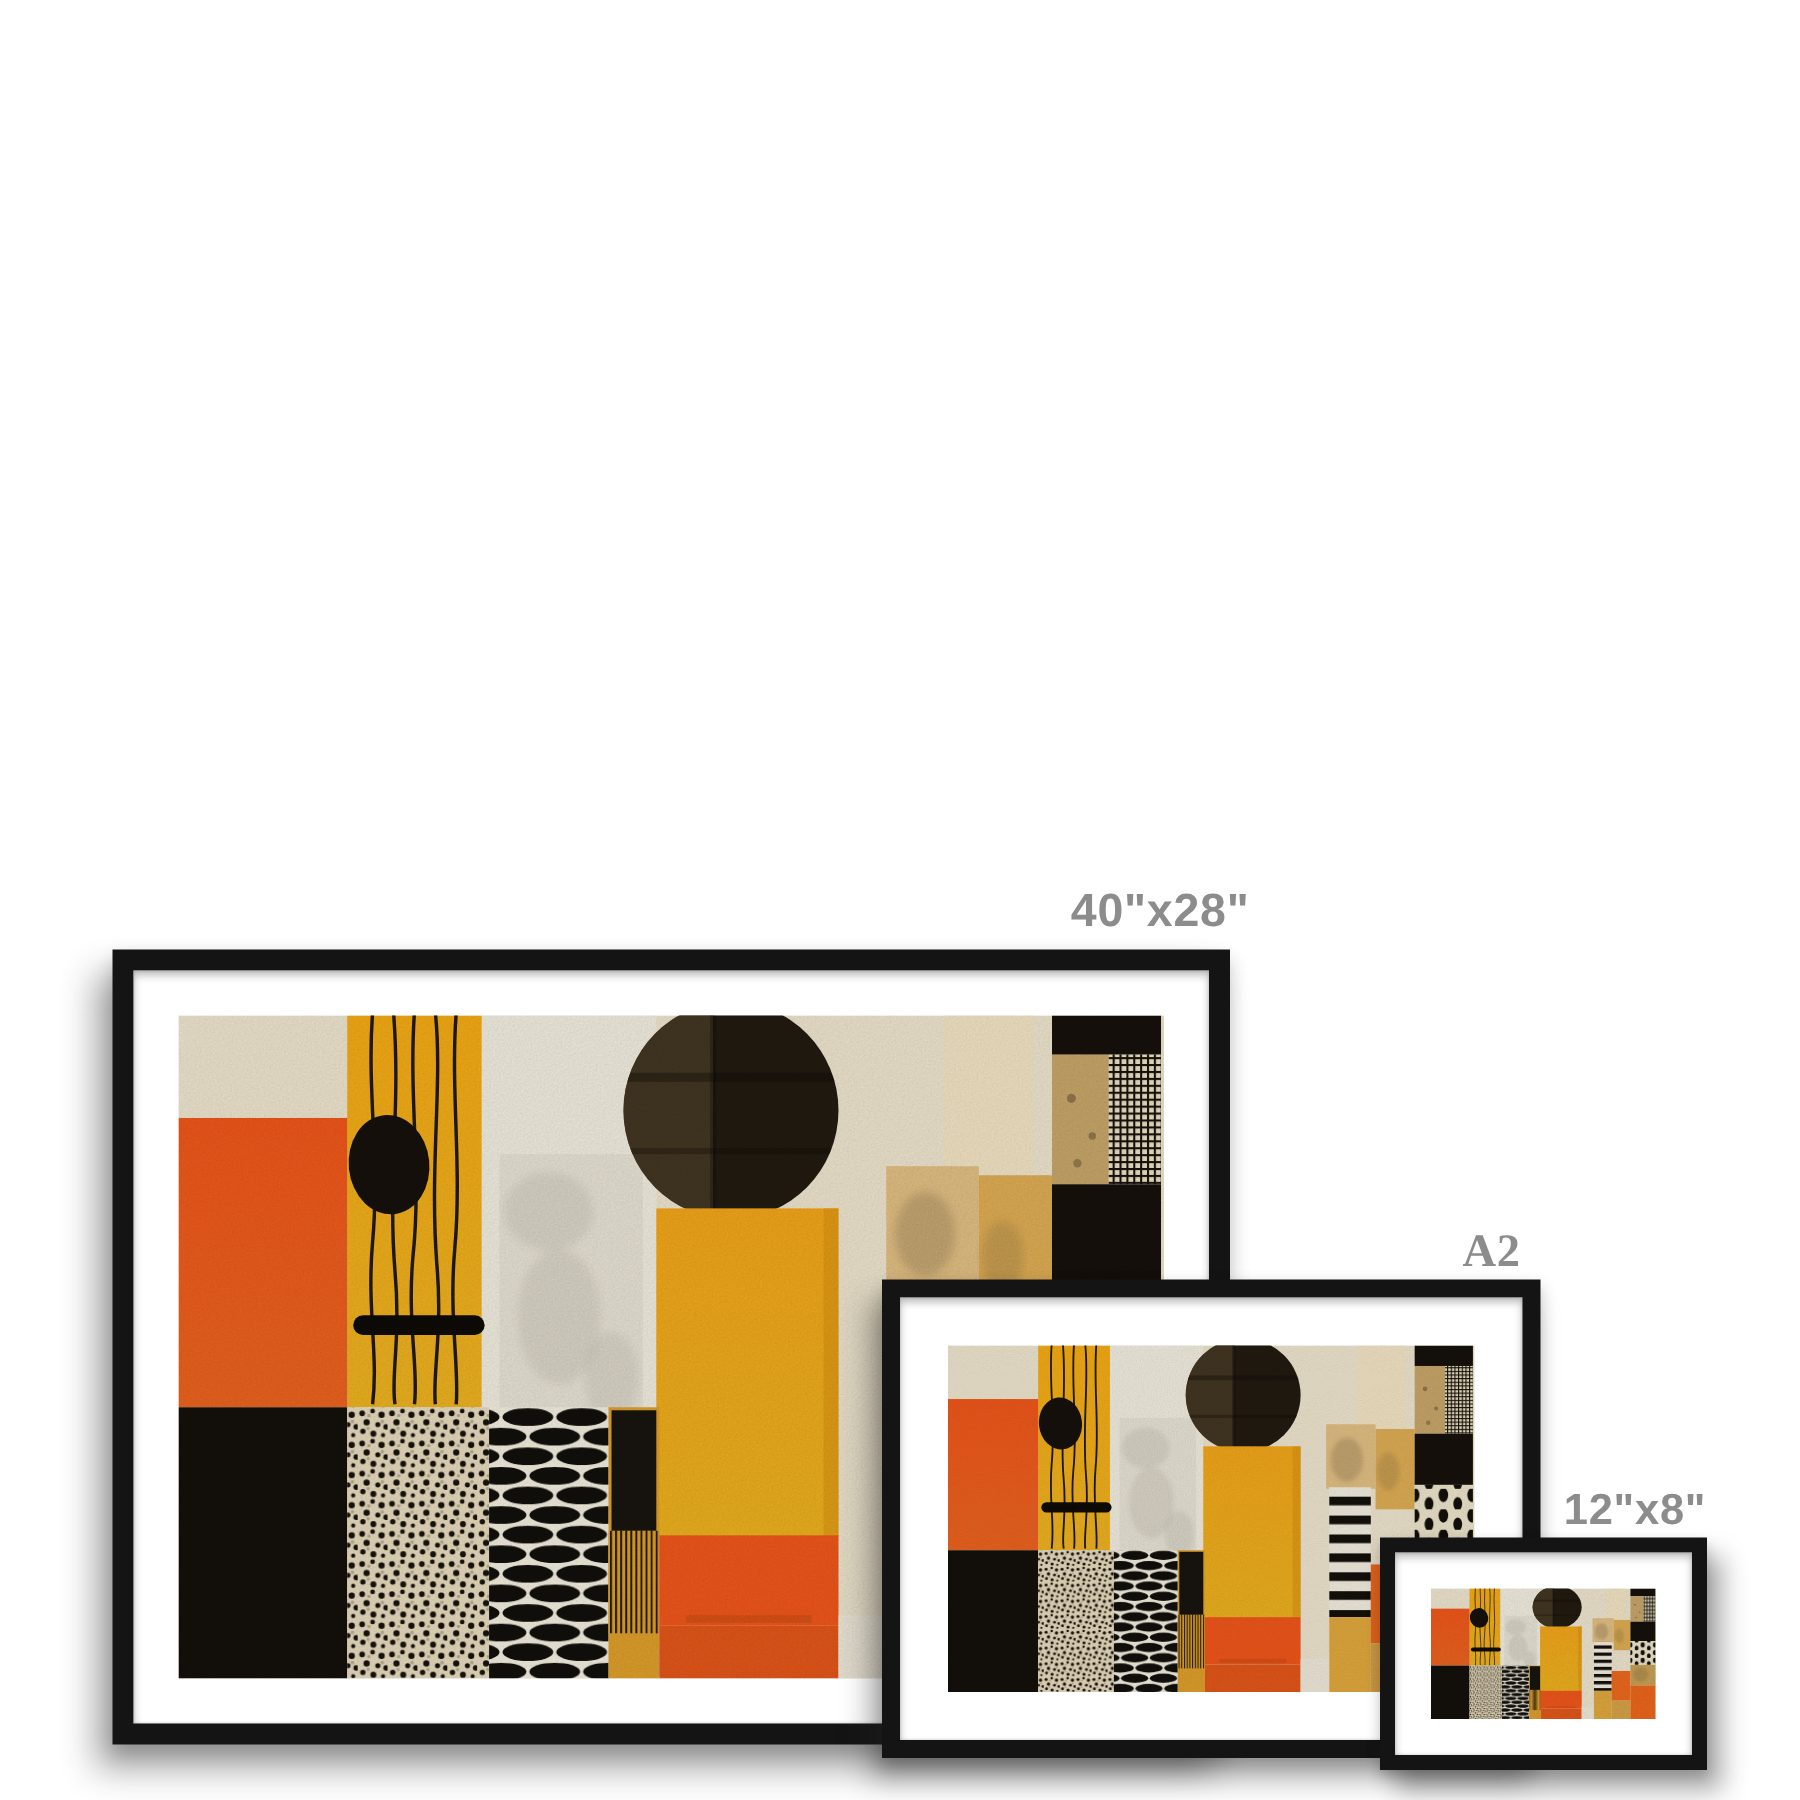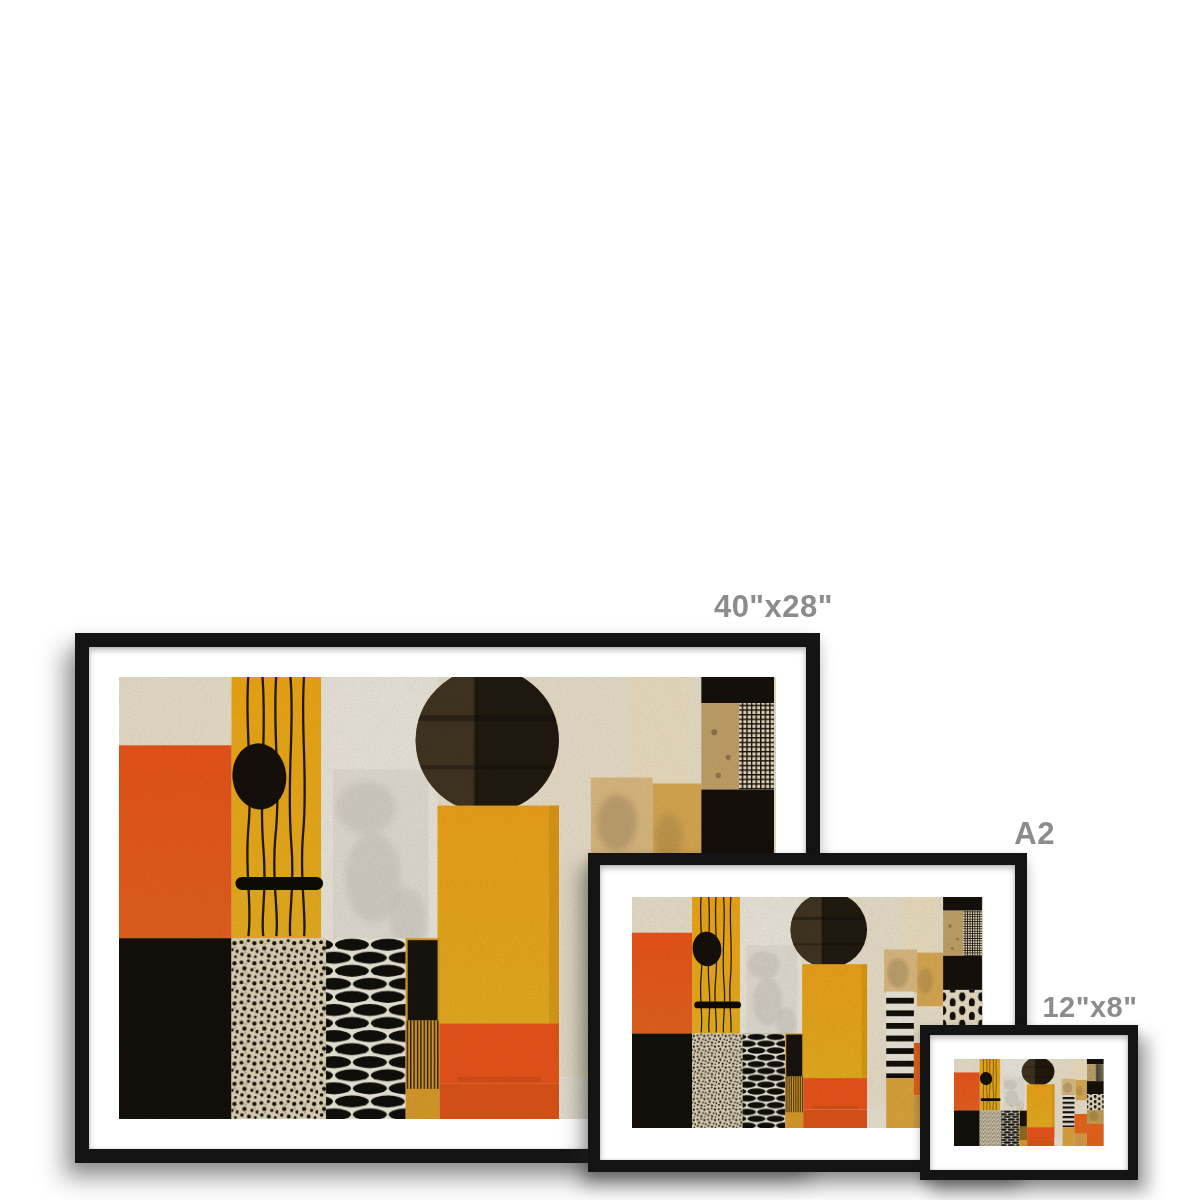--- a/index.html
+++ b/index.html
@@ -10,21 +10,21 @@
   }
   .stage{position:absolute;inset:0;}
   .size-label{
     position:absolute;
     font-weight:bold;
     color:var(--label-color,#8c8c8c);
     letter-spacing:0.5px;
     user-select:none;
   }
   .label-large{left:633px;top:589px;width:200px;text-align:right;font-size:31px;}
-  .label-a2{left:975px;top:816px;width:80px;text-align:right;font-size:31px;}
+  .label-a2{left:975px;top:816px;width:80px;text-align:left;font-size:31px;font-family:Liberation Serif, serif;}
   .label-small{left:1036px;top:991px;width:108px;text-align:center;font-size:29px;}
 
   .frame{
     position:absolute;
     background:var(--frame-color,#141414);
     box-sizing:border-box;
   }
   .frame .mat{
     width:100%;height:100%;
     background:var(--mat-color,#ffffff);

